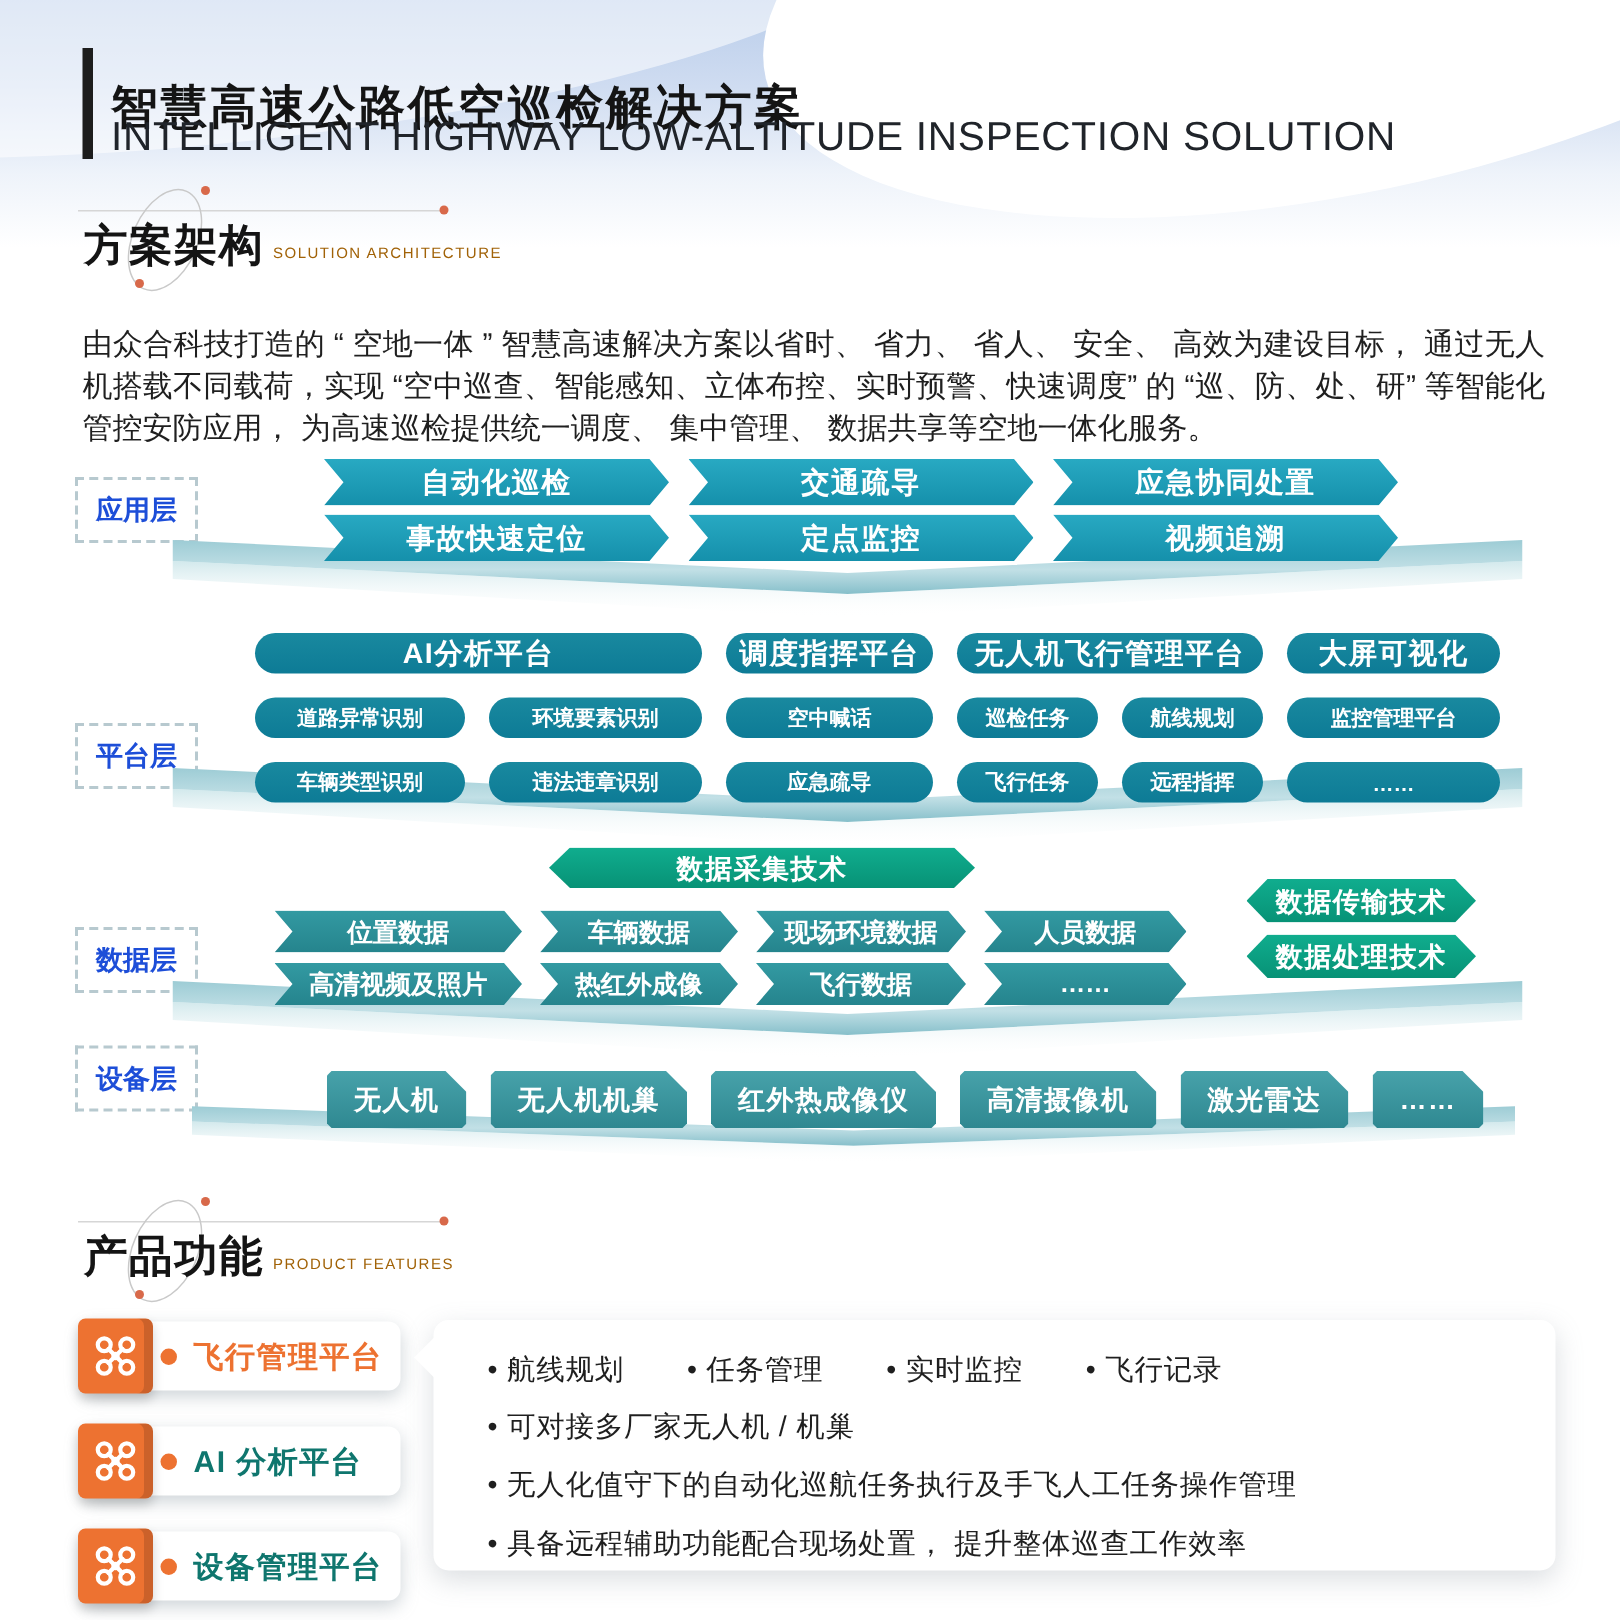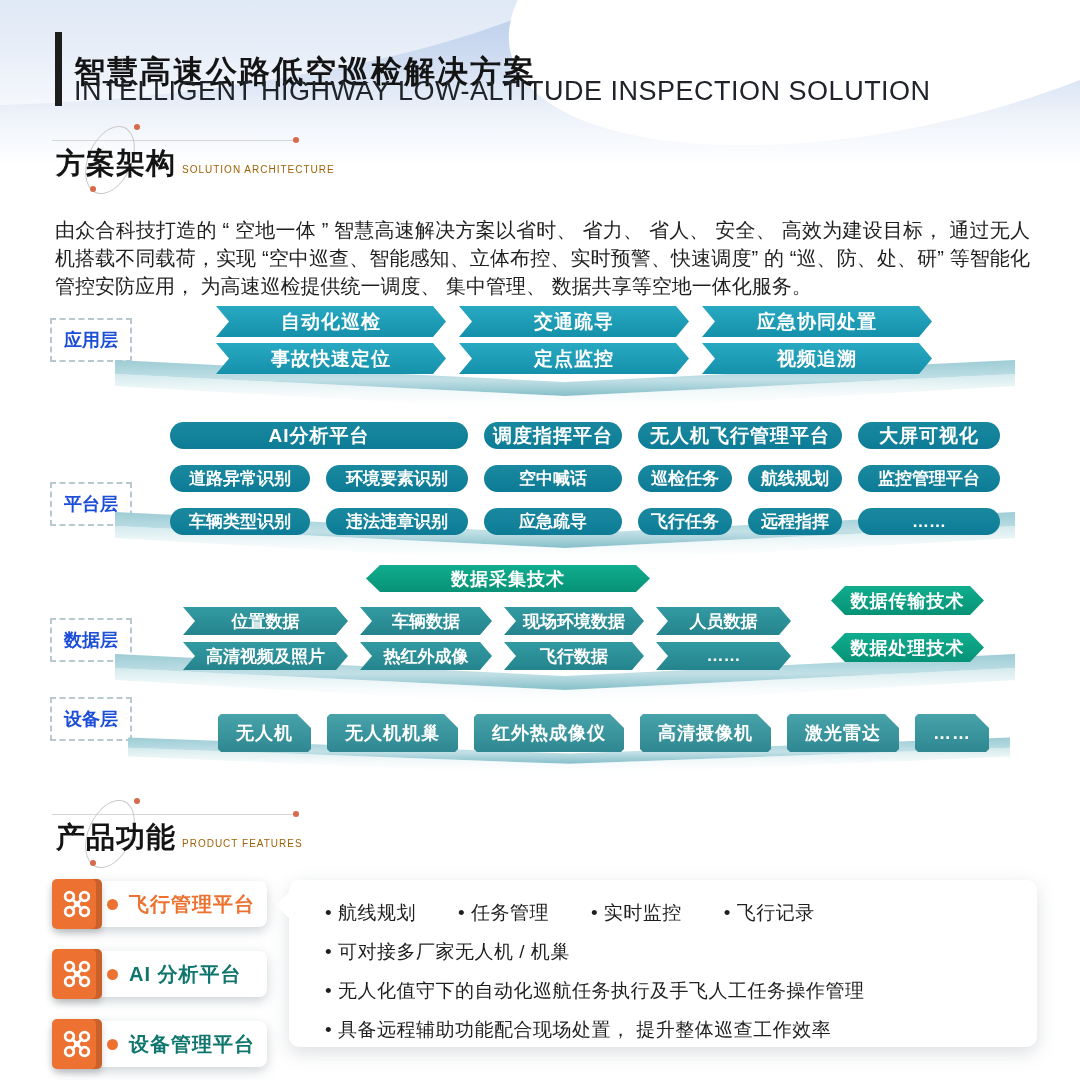--- a/index.html
+++ b/index.html
@@ -32,39 +32,39 @@
   
   .intro{position:absolute;left:55px;top:196px;width:975px;font-size:20px;line-height:28px;color:#1f1f1f;
     font-weight:500;text-align:justify;}
   
   .layer-label{position:absolute;left:50px;width:78px;height:40px;border:2px dashed #b7c9cf;background:rgba(255,255,255,.9);
     color:#1d4ed8;font-size:18px;font-weight:bold;display:flex;align-items:center;justify-content:center;}
   
   .chip{display:flex;align-items:center;justify-content:center;color:#fff;font-weight:bold;white-space:nowrap;}
   .arrow{background:linear-gradient(180deg,#28a9c2 0%,#1590ab 100%);font-size:19px;letter-spacing:1px;
     clip-path:polygon(0 0,calc(100% - 13px) 0,100% 50%,calc(100% - 13px) 100%,0 100%,13px 50%);}
-  .pill{border-radius:999px;background:linear-gradient(180deg,#19899f 0%,#0d7b96 100%);font-size:17px;}
+  .pill{border-radius:999px;background:linear-gradient(180deg,#19899f 0%,#0d7b96 100%);font-size:14px;}
   .pill-big{font-size:19px;letter-spacing:1px;}
   .hex-teal{background:linear-gradient(180deg,#339aa2 0%,#25848d 100%);font-size:17px;
     clip-path:polygon(0 0,calc(100% - 12px) 0,100% 50%,calc(100% - 12px) 100%,0 100%,12px 50%);}
   .hex-green{background:linear-gradient(180deg,#10ad8e 0%,#079276 100%);font-size:18px;letter-spacing:1px;
     clip-path:polygon(14px 0,calc(100% - 14px) 0,100% 50%,calc(100% - 14px) 100%,14px 100%,0 50%);}
   .device-chip{height:30px;padding:4px 18px;font-size:18px;letter-spacing:1px;
     background:linear-gradient(180deg,#47a2aa 0%,#2f8891 100%);
     clip-path:polygon(0 3px,3px 0,calc(100% - 14px) 0,100% 14px,100% calc(100% - 3px),calc(100% - 3px) 100%,3px 100%,0 calc(100% - 3px));}
   
   .app-grid{position:absolute;left:216px;top:306px;display:grid;grid-template-columns:230px 230px 230px;
     grid-auto-rows:31px;column-gap:13px;row-gap:6px;}
   .pl-grid{position:absolute;left:170px;top:422px;display:grid;grid-template-columns:140px 142px 138px 94px 94px 142px;
     grid-auto-rows:27px;column-gap:9px;row-gap:9px;gap:16px;}
   .span2{grid-column:span 2;}
   .data-grid{position:absolute;left:183px;top:607px;display:grid;grid-template-columns:165px 132px 140px 135px;
     grid-auto-rows:28px;column-gap:12px;row-gap:7px;}
   .data-banner{position:absolute;left:366px;top:565px;width:284px;height:27px;}
-  .side-hex{position:absolute;left:831px;top:586px;display:flex;flex-direction:column;gap:18px;}
+  .side-hex{position:absolute;left:831px;top:586px;display:flex;flex-direction:column;gap:8px;}
   .side-hex .chip{width:153px;height:29px;}
   .device-row{position:absolute;left:218px;top:714px;display:flex;gap:16px;}
   
   .base{position:absolute;pointer-events:none;}
   
   .tab{position:absolute;left:55px;width:212px;height:46px;background:#fff;border-radius:8px;
     box-shadow:0 4px 12px rgba(130,145,155,.4);cursor:pointer;}
   .tab-icon{position:absolute;left:-3px;top:-2px;width:50px;height:50px;background:#ed7231;border-radius:5px;
     box-shadow:inset -6px 0 0 rgba(0,0,0,.14),0 4px 7px rgba(0,0,0,.18);display:flex;align-items:center;justify-content:center;}
   .tab-dot{position:absolute;left:52px;top:18px;width:11px;height:11px;border-radius:50%;background:#ed7231;}

